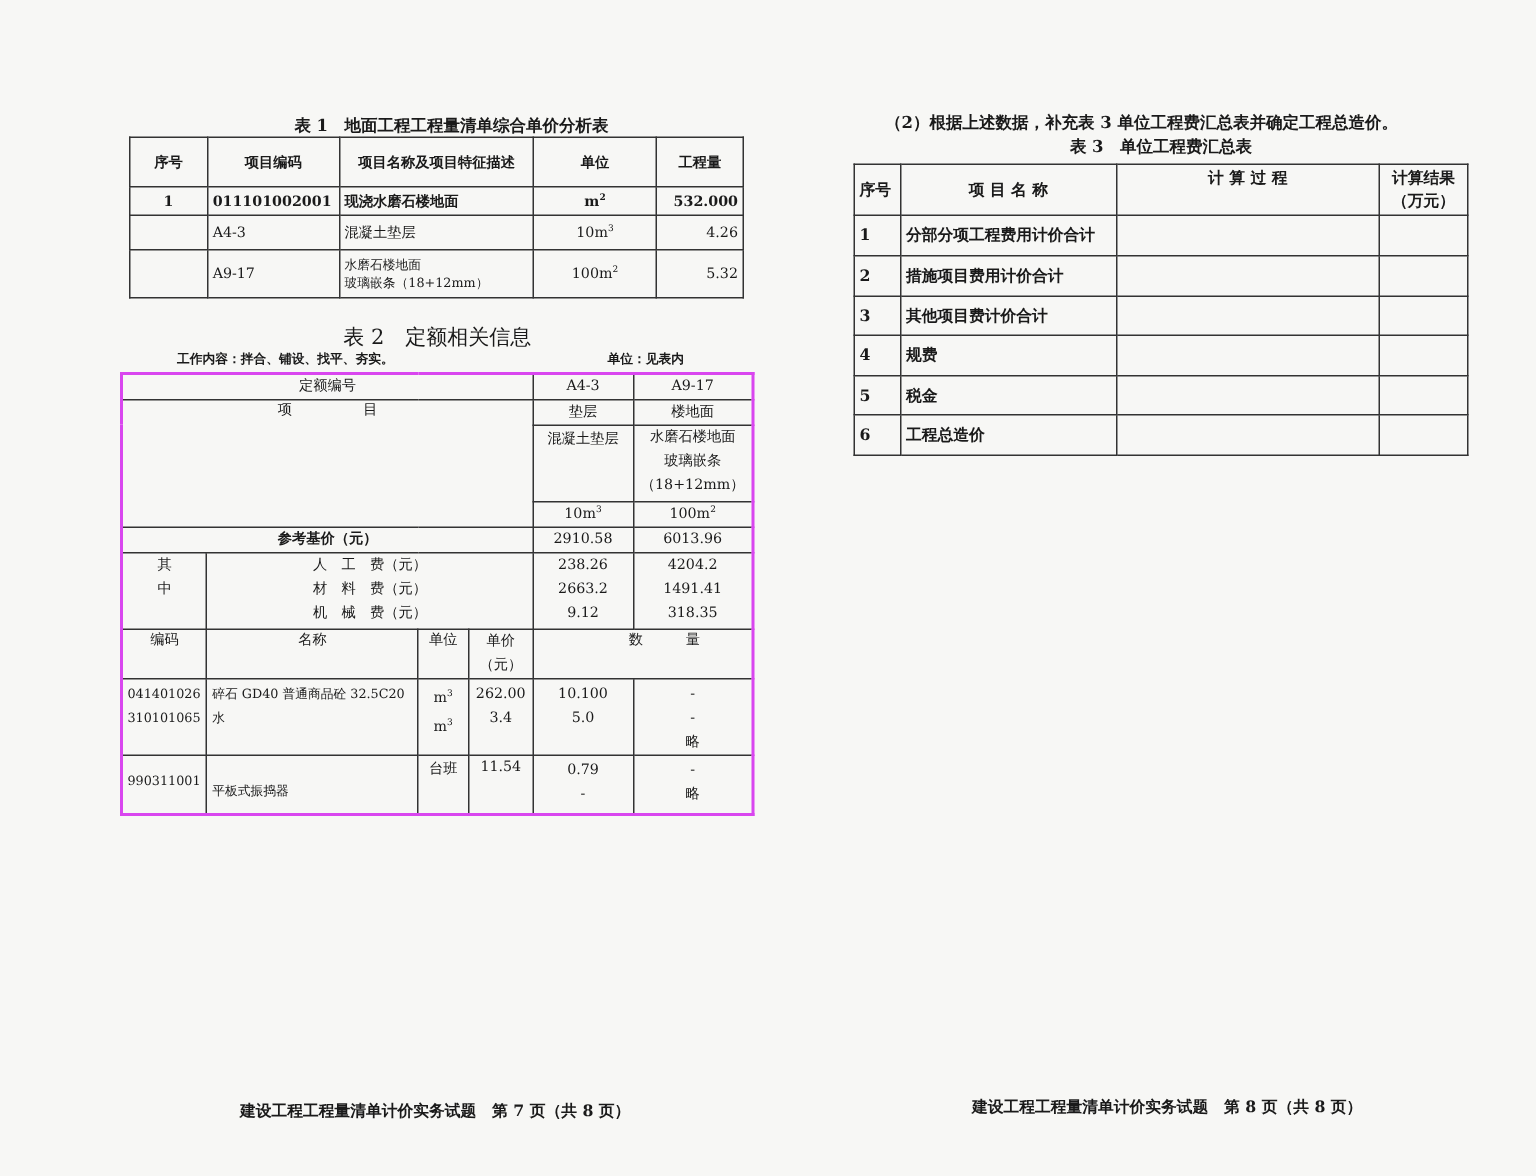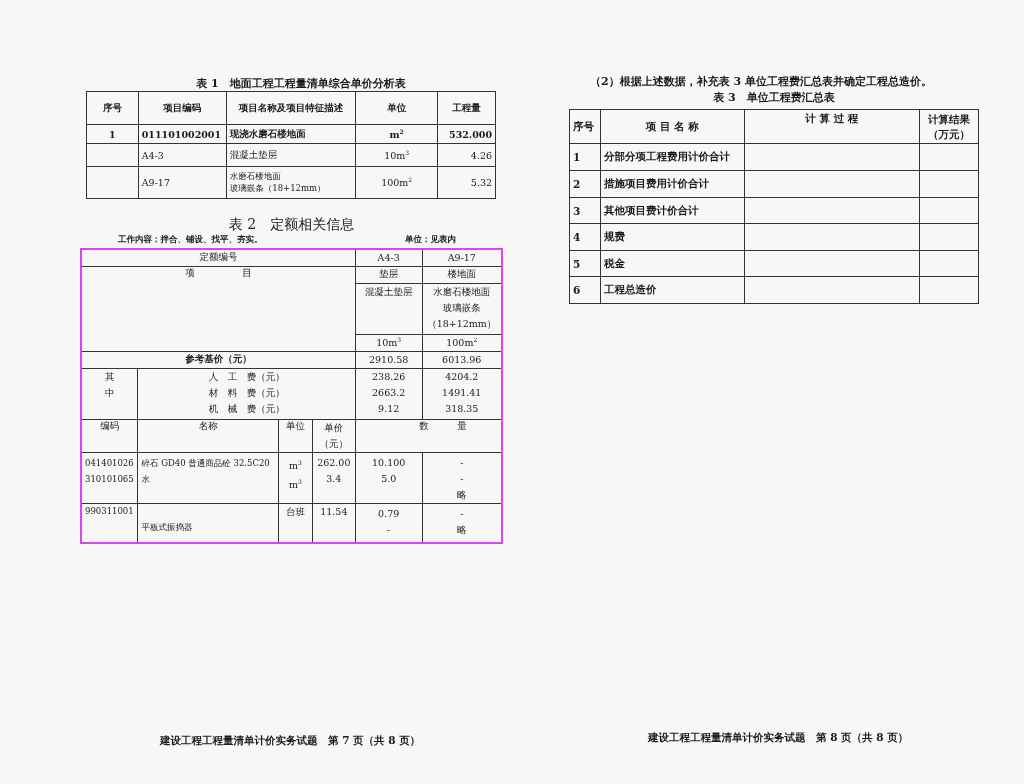--- a/index.html
+++ b/index.html
@@ -159,21 +159,21 @@
       <div>10.100</div>
       <div>5.0</div>
     </td>
     <td class="c stack" style="vertical-align:top; padding-top:2px;">
       <div>-</div>
       <div>-</div>
       <div>略</div>
     </td>
   </tr>
   <tr style="height:40px">
-    <td class="l small" style="vertical-align:top; padding-top:2px;">990311001</td>
+    <td class="l small" style="vertical-align:top; padding-top:12px;">990311001</td>
     <td class="l small" style="vertical-align:top; padding-top:18px;">平板式振捣器</td>
     <td class="c" style="vertical-align:top; padding-top:2px;">台班</td>
     <td class="c" style="vertical-align:top; padding-top:2px;">11.54</td>
     <td class="c stack" style="vertical-align:top; padding-top:2px;">
       <div>0.79</div>
       <div>-</div>
     </td>
     <td class="c stack" style="vertical-align:top; padding-top:2px;">
       <div>-</div>
       <div>略</div>

